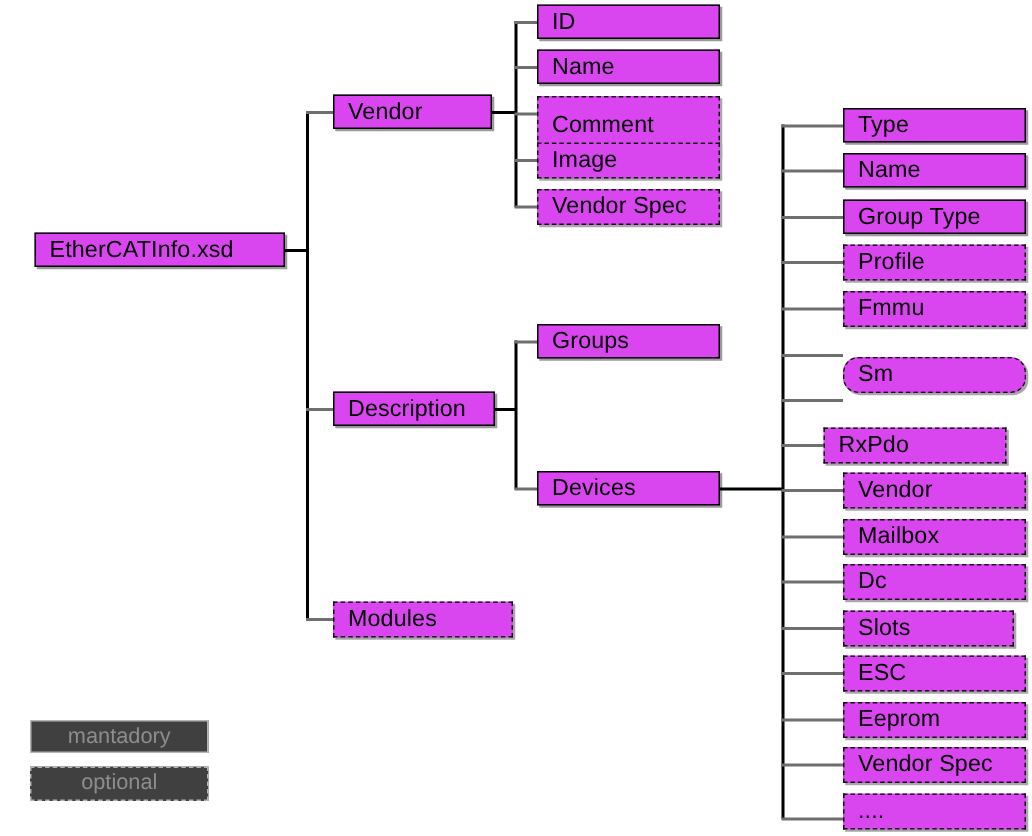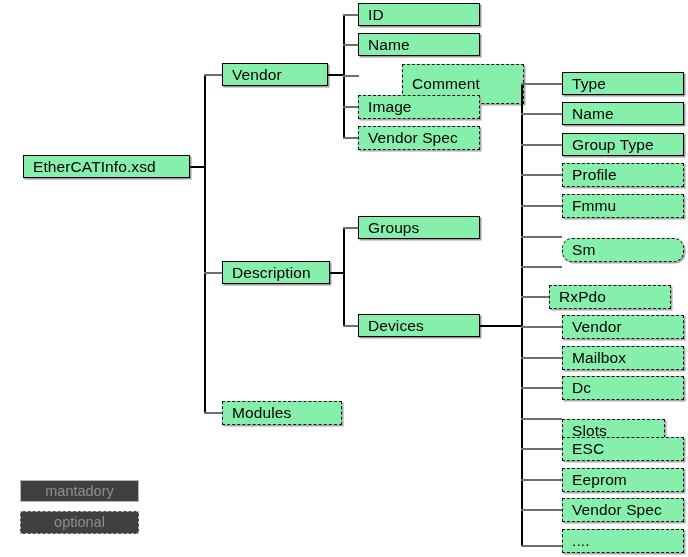--- a/index.html
+++ b/index.html
@@ -15,21 +15,21 @@
     width: 688px;
     height: 557px;
     background: #ffffff;
     overflow: hidden;
   }
 
   
   .node {
     position: absolute;
     box-sizing: border-box;
-    background: #86efac;
+    background: #d946ef;
     display: flex;
     align-items: center;
     font-size: 15.5px;
     color: #000000;
     line-height: 1;
     padding-left: 9px;
     letter-spacing: 0.1px;
     white-space: nowrap;
   }
   .node.solid {
@@ -112,21 +112,21 @@
   <div class="node solid" style="left:358px; top:3px; width:122px; height:23px;">
     <span>ID</span>
   </div>
 
   <div class="hline" style="left:343px; top:44px; width:16px;"></div>
   <div class="node solid" style="left:358px; top:33px; width:122px; height:23px;">
     <span>Name</span>
   </div>
 
   <div class="hline" style="left:343px; top:75px; width:16px;"></div>
-  <div class="node dashed" style="left:358px; top:64px; width:122px; height:40px;margin-left:44px;">
+  <div class="node dashed" style="left:358px; top:64px; width:122px; height:40px;">
     <span>Comment</span>
   </div>
 
   <div class="hline" style="left:343px; top:106px; width:16px;"></div>
   <div class="node dashed" style="left:358px; top:95px; width:122px; height:24px;">
     <span>Image</span>
   </div>
 
   <div class="hline" style="left:343px; top:137px; width:16px;"></div>
   <div class="node dashed" style="left:358px; top:126px; width:122px; height:24px;">
@@ -195,21 +195,21 @@
   <div class="node dashed" style="left:562px; top:346px; width:122px; height:24px;">
     <span>Mailbox</span>
   </div>
 
   <div class="hline" style="left:521px; top:387px; width:41px;"></div>
   <div class="node dashed" style="left:562px; top:376px; width:122px; height:24px;">
     <span>Dc</span>
   </div>
 
   <div class="hline" style="left:521px; top:418px; width:41px;"></div>
-  <div class="node dashed" style="left:562px; top:407px; width:103px; height:24px;margin-top:12px;">
+  <div class="node dashed" style="left:562px; top:407px; width:114px; height:24px;">
     <span>Slots</span>
   </div>
 
   <div class="hline" style="left:521px; top:448px; width:41px;"></div>
   <div class="node dashed" style="left:562px; top:437px; width:122px; height:24px;">
     <span>ESC</span>
   </div>
 
   <div class="hline" style="left:521px; top:479px; width:41px;"></div>
   <div class="node dashed" style="left:562px; top:468px; width:122px; height:24px;">

